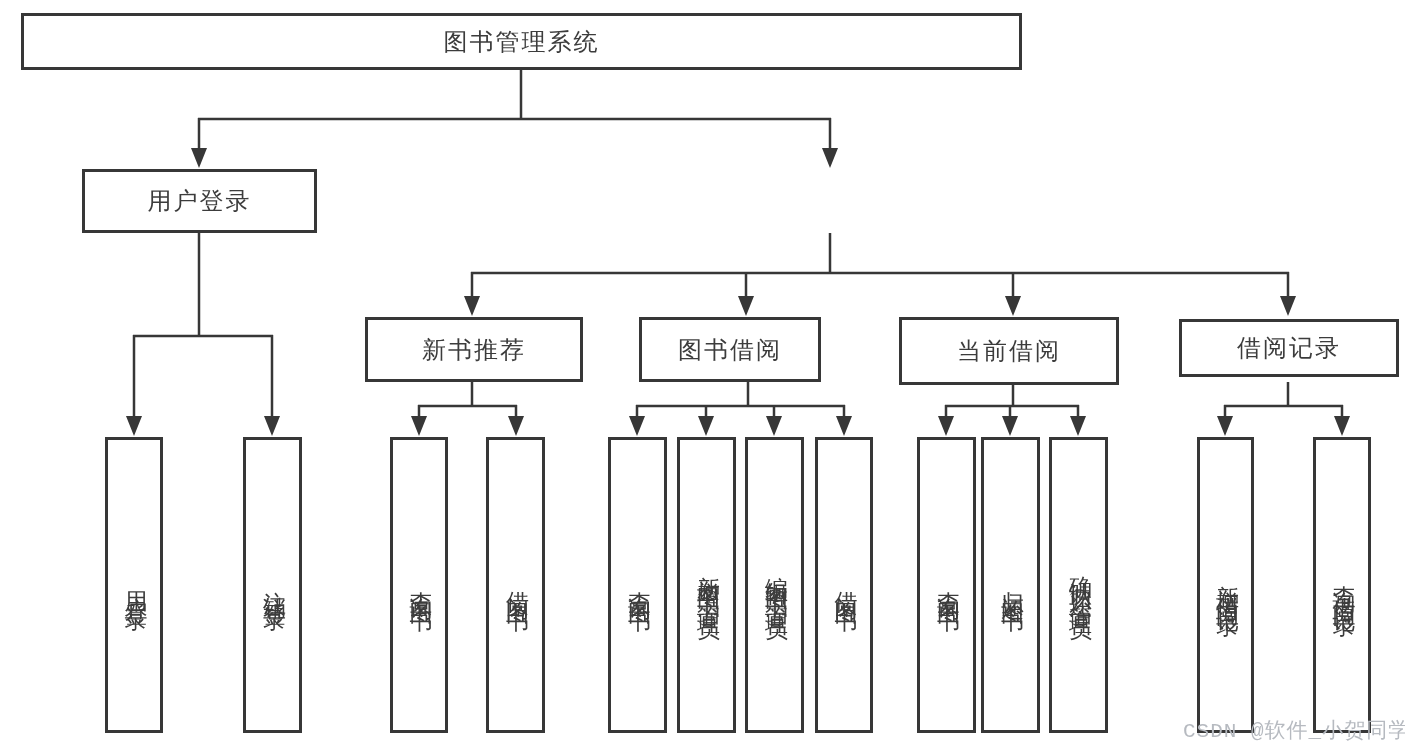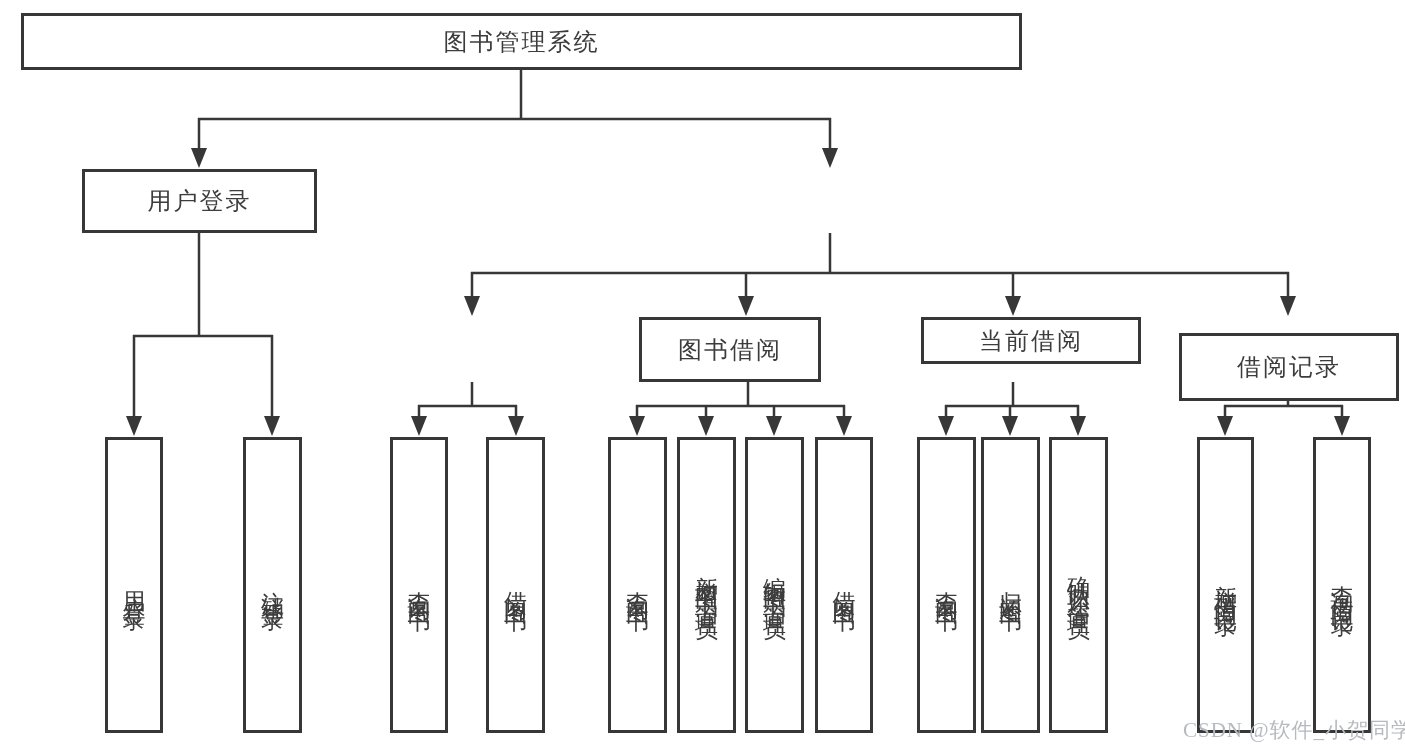--- a/index.html
+++ b/index.html
@@ -2,21 +2,21 @@
 <html><head>
 <meta charset="utf-8">
 <style>
   * { margin: 0; padding: 0; box-sizing: border-box; }
   html, body { background: #ffffff; }
   .canvas {
     position: relative;
     width: 1405px;
     height: 747px;
     background: #ffffff;
-    font-family: Liberation Serif, serif;
+    font-family: Liberation Mono, monospace;
     overflow: hidden;
   }
   .connectors {
     position: absolute;
     left: 0; top: 0;
     width: 1405px; height: 747px;
     z-index: 1;
   }
   .node {
     position: absolute;
@@ -121,27 +121,30 @@
   </svg>
 
   <div class="node h-label" style="left:21px;top:13px;width:1001px;height:57px">
     <span>图书管理系统</span>
   </div>
 
   <div class="node h-label" style="left:82px;top:169px;width:235px;height:64px">
     <span>用户登录</span>
   </div>
 
+  <div class="node h-label" style="left:365px;top:317px;width:218px;height:65px">
+    <span>新书推荐</span>
+  </div>
   <div class="node h-label" style="left:639px;top:317px;width:182px;height:65px">
     <span>图书借阅</span>
   </div>
-  <div class="node h-label" style="left:921px;top:317px;width:220px;height:47px">
+  <div class="node h-label" style="left:899px;top:317px;width:220px;height:68px">
     <span>当前借阅</span>
   </div>
-  <div class="node h-label" style="left:1179px;top:333px;width:220px;height:68px">
+  <div class="node h-label" style="left:1179px;top:319px;width:220px;height:58px">
     <span>借阅记录</span>
   </div>
 
   <div class="node leaf" style="left:105px;top:437px;width:58px;height:296px">
     <span>用户登录</span>
   </div>
   <div class="node leaf" style="left:243px;top:437px;width:59px;height:296px">
     <span>注销登录</span>
   </div>
 

